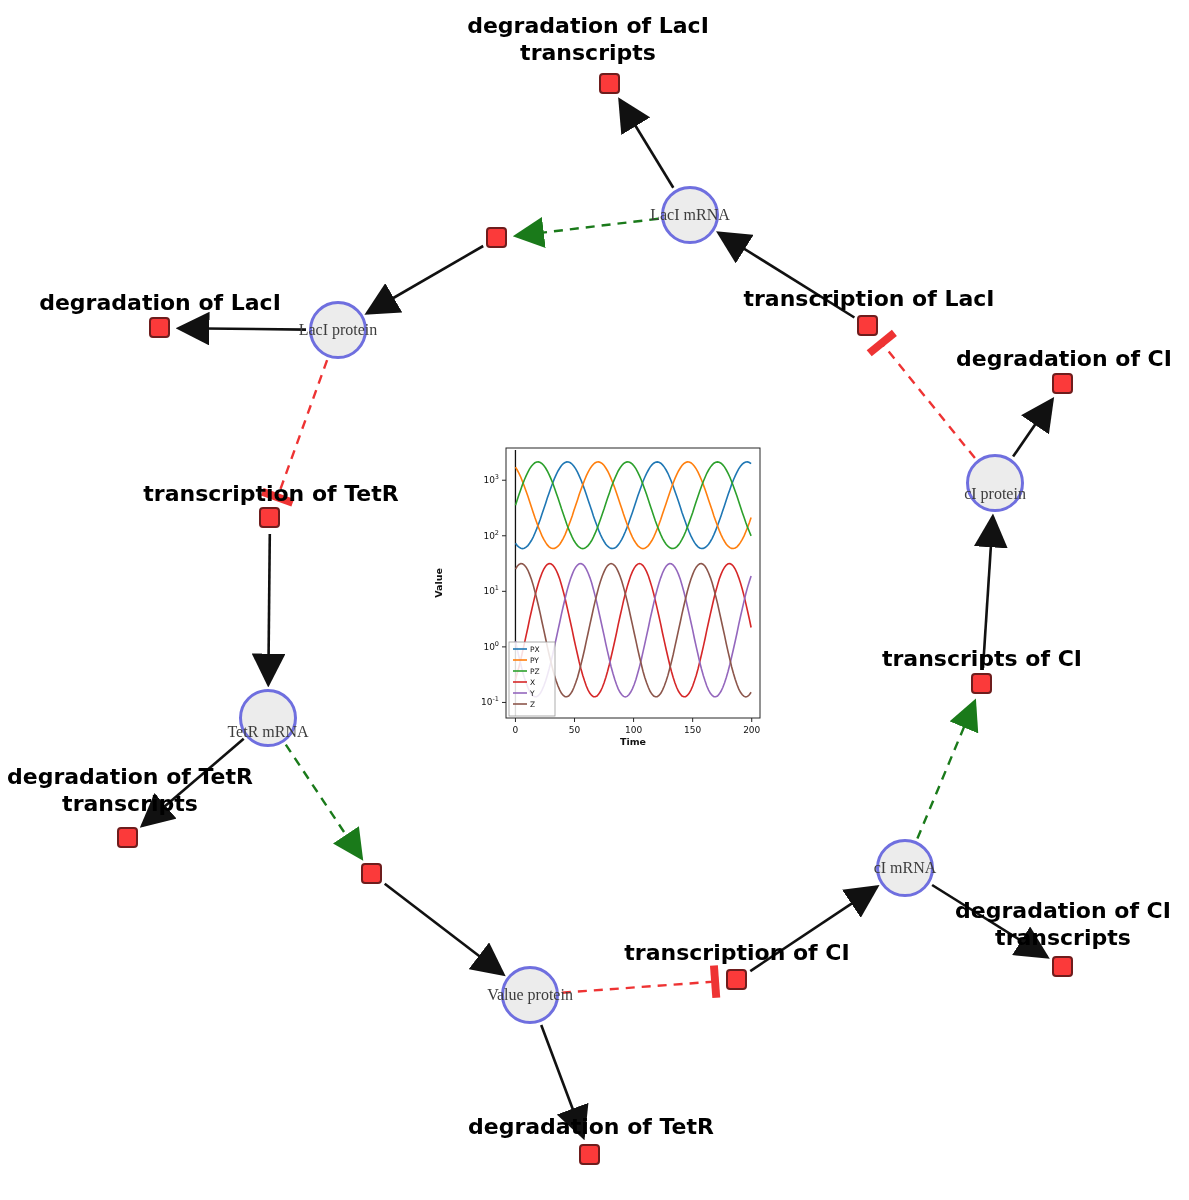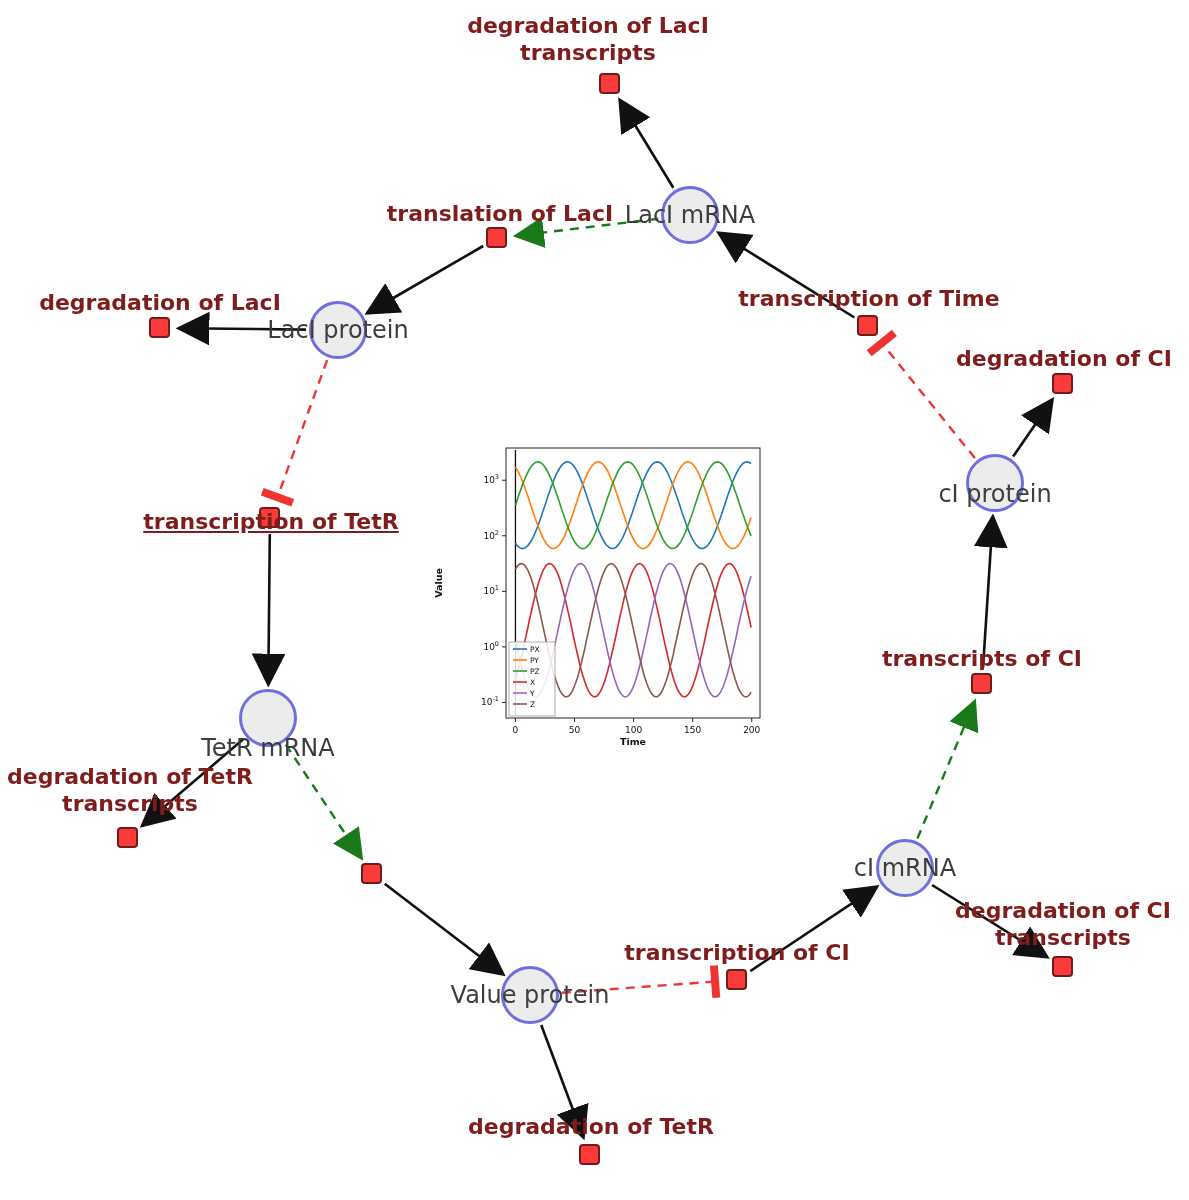--- a/index.html
+++ b/index.html
@@ -12,25 +12,25 @@
   .species-node {
     position:absolute; width:58px; height:58px; border-radius:50%;
     background:#ececec; border:3px solid #6f6fdf;
   }
   .reaction-node {
     position:absolute; width:21px; height:21px; border-radius:4px;
     background:#fb3a3a; border:2.5px solid #6e1d1d;
   }
   .species-label {
     position:absolute; transform:translate(-50%,-50%);
-    font-size:24px; color:#3d3d3d; white-space:nowrap;
+    font-size:16px; color:#3d3d3d; white-space:nowrap;font-family:Liberation Serif, serif;
   }
   .reaction-label {
     position:absolute; transform:translateX(-50%);
-    font-size:22px; font-weight:bold; color:#7f1d1d;
+    font-size:22px; font-weight:bold; color:#000000;
     text-align:center; line-height:27px; white-space:nowrap;
   }
 
   .edge { fill:none; }
   .edge-production  { stroke:#111111; stroke-width:2.6; }
   .edge-consumption { stroke:#111111; stroke-width:2.6; }
   .edge-modifier    { stroke:#1a7a1a; stroke-width:2.4; stroke-dasharray:9 7; }
   .edge-inhibition  { stroke:#ee3333; stroke-width:2.4; stroke-dasharray:9 7; }
 
   #inset { position:absolute; left:428px; top:438px; width:340px; height:312px; }
@@ -72,50 +72,47 @@
         <line x1="974.9" y1="458.1" x2="881.8" y2="343.1" class="edge edge-inhibition" marker-end="url(#tee-red)"></line>
       </g>
   </svg>
 
   <div id="node-layer">
       <div class="species-node" style="left: 661px; top: 186px;"></div>
       <div class="species-label" style="left: 690px; top: 215px;">LacI mRNA</div>
       <div class="species-node" style="left: 309px; top: 301px;"></div>
       <div class="species-label" style="left: 338px; top: 330px;">LacI protein</div>
       <div class="species-node" style="left: 239px; top: 689px;"></div>
-      <div class="species-label" style="left: 268px; top: 748px;">TetR mRNA</div>
+      <div class="species-label" style="left: 268px; top: 732px;">TetR mRNA</div>
       <div class="species-node" style="left: 501px; top: 966px;"></div>
       <div class="species-label" style="left: 530px; top: 995px;">Value protein</div>
       <div class="species-node" style="left: 876px; top: 839px;"></div>
       <div class="species-label" style="left: 905px; top: 868px;">cI mRNA</div>
       <div class="species-node" style="left: 966px; top: 454px;"></div>
       <div class="species-label" style="left: 995px; top: 494px;">cI protein</div>
       <div class="reaction-node" style="left: 599px; top: 73px;"></div>
       <div class="reaction-label" style="left: 588px; top: 12px;">
         <div>degradation of LacI</div>
         <div>transcripts</div>
       </div>
       <div class="reaction-node" style="left: 486px; top: 227px;"></div>
-      <div class="reaction-label" style="left: 500px; top: 200px;">
-        <div>translation of LacI</div>
-      </div>
       <div class="reaction-node" style="left: 149px; top: 317px;"></div>
       <div class="reaction-label" style="left: 160px; top: 289px;">
         <div>degradation of LacI</div>
       </div>
       <div class="reaction-node" style="left: 857px; top: 315px;"></div>
       <div class="reaction-label" style="left: 869px; top: 285px;">
-        <div>transcription of Time</div>
+        <div>transcription of LacI</div>
       </div>
       <div class="reaction-node" style="left: 1052px; top: 373px;"></div>
       <div class="reaction-label" style="left: 1064px; top: 345px;">
         <div>degradation of CI</div>
       </div>
       <div class="reaction-node" style="left: 259px; top: 507px;"></div>
-      <div class="reaction-label" style="left: 271px; top: 508px; text-decoration: underline;">
+      <div class="reaction-label" style="left: 271px; top: 480px;">
         <div>transcription of TetR</div>
       </div>
       <div class="reaction-node" style="left: 971px; top: 673px;"></div>
       <div class="reaction-label" style="left: 982px; top: 645px;">
         <div>transcripts of CI</div>
       </div>
       <div class="reaction-node" style="left: 117px; top: 827px;"></div>
       <div class="reaction-label" style="left: 130px; top: 763px;">
         <div>degradation of TetR</div>
         <div>transcripts</div>

